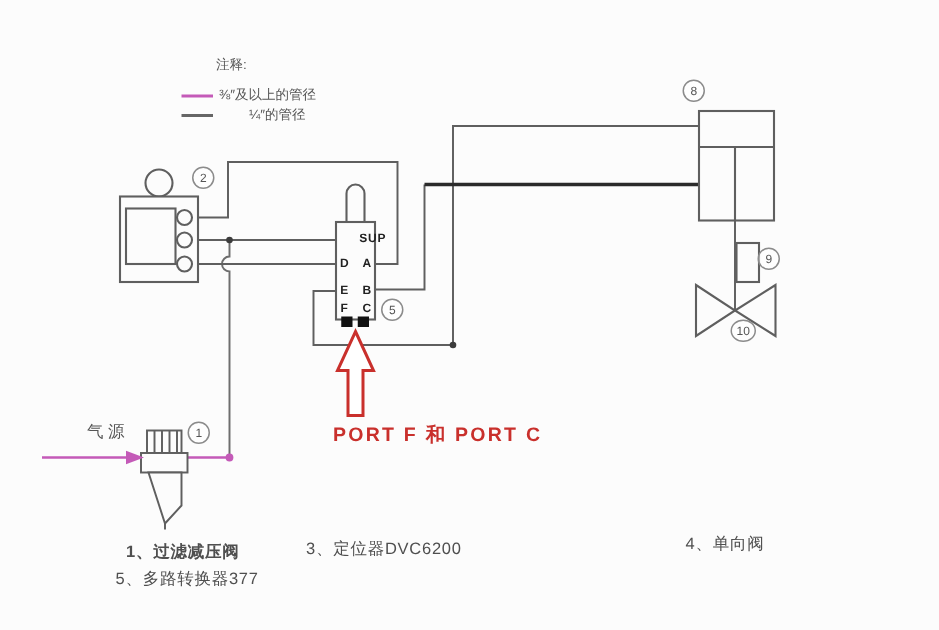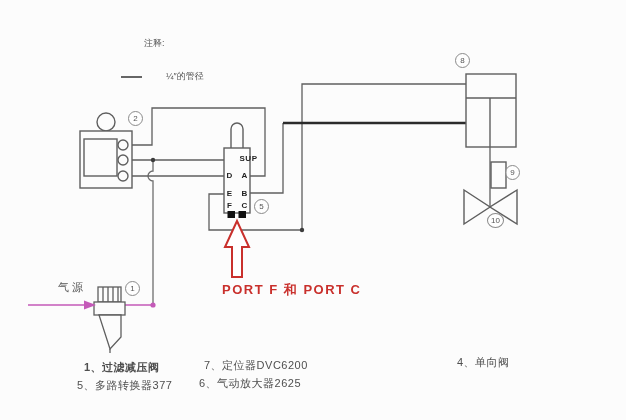--- a/index.html
+++ b/index.html
@@ -126,20 +126,24 @@
       <line x1="110" y1="349" x2="110" y2="353"></line>
     </g>
 
     <polygon points="84,300.5 84,309.5 96,305" fill="#c45ab8" stroke="none"></polygon>
 
     <path d="M237,221 L249,247 L242,247 L242,277 L232,277 L232,247 L225,247 Z" fill="#ffffff" stroke="#c9302c" stroke-width="2"></path>
   </svg>
 
 
   <div class="abs legend-head">注释:</div>
+  <div class="abs legend-item li-1">
+    <span class="swatch"></span>
+    <span class="lg-label">⅜″及以上的管径</span>
+  </div>
   <div class="abs legend-item li-2">
     <span class="swatch"></span>
     <span class="lg-label">¼″的管径</span>
   </div>
 
   <div class="abs air-source">气源</div>
 
   <div class="abs marker m1">1</div>
   <div class="abs marker m2">2</div>
   <div class="abs marker m5">5</div>
@@ -151,18 +155,17 @@
   <div class="abs port p-d">D</div>
   <div class="abs port p-a">A</div>
   <div class="abs port p-e">E</div>
   <div class="abs port p-b">B</div>
   <div class="abs port p-f">F</div>
   <div class="abs port p-c">C</div>
 
   <div class="abs callout co-1">PORT F 和 PORT C</div>
 
   <div class="abs caption c0">1、过滤减压阀</div>
-  <div class="abs caption c1">7、定位器DVC6200</div>
+  <div class="abs caption c1">3、定位器DVC6200</div>
   <div class="abs caption c2">4、单向阀</div>
   <div class="abs caption c3">5、多路转换器377</div>
-  <div class="abs caption c4">6、气动放大器2625</div>
 
 </div>
 
 </body></html>

